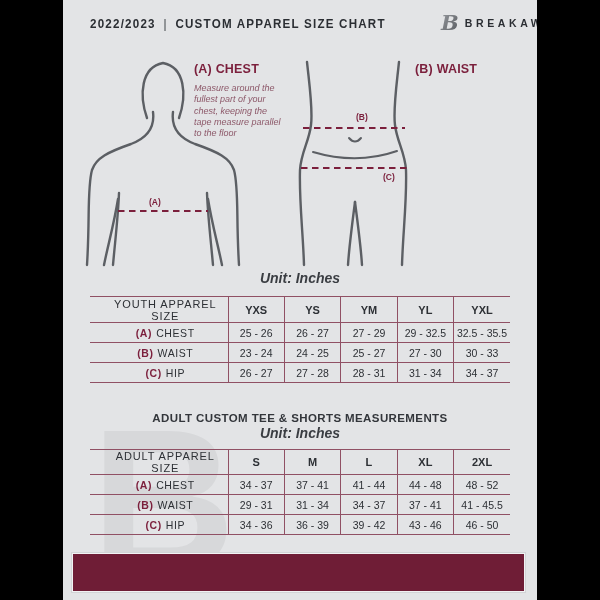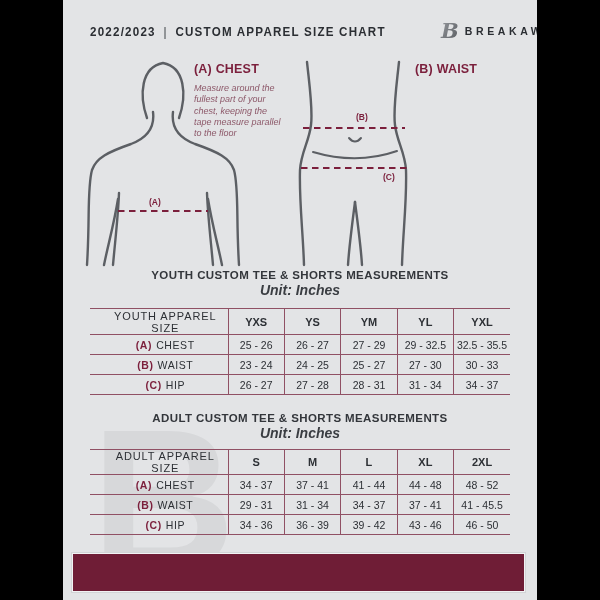--- a/index.html
+++ b/index.html
@@ -5,21 +5,21 @@
   :root{
     --bg:#e3e4e6; --ink:#2d3035; --accent:#7b1f3c; --muted:#8c5768;
     --tborder:#905064; --footer:#6f1d36; --stroke:#5c5f64; --wm:#d7d8da;
   }
   *{margin:0;padding:0;box-sizing:border-box;}
   body{width:600px;height:600px;background:#000;font-family:"Liberation Sans","DejaVu Sans",sans-serif;overflow:hidden;}
   .stage{position:relative;width:600px;height:600px;background:#000;}
   .page{position:absolute;left:63px;top:0;width:474px;height:600px;background:var(--bg);overflow:hidden;}
   .watermark{position:absolute;left:28px;top:400px;font-size:200px;line-height:1;font-weight:bold;color:var(--wm);letter-spacing:0;z-index:0;}
   
-  .header{position:absolute;left:27px;right:24px;top:20px;height:22px;display:flex;align-items:center;justify-content:flex-start;z-index:2;}
+  .header{position:absolute;left:27px;right:24px;top:12px;height:22px;display:flex;align-items:center;justify-content:flex-start;z-index:2;}
   .doc-title{display:inline-block;transform:scaleX(0.86);transform-origin:left center;white-space:nowrap;font-weight:bold;font-size:13.5px;letter-spacing:1.4px;color:#2b2e33;}
   .doc-title .sep{margin:0 9px;font-weight:normal;color:#3a3d42;}
   .brand{display:flex;align-items:center;gap:7px;}
   .brand-name{font-weight:bold;font-size:10.5px;letter-spacing:3.6px;color:#2b2e33;}
   
   .inst{position:absolute;z-index:2;}
   .inst h3{font-size:12.5px;font-weight:800;color:var(--accent);letter-spacing:.2px;}
   .inst p{margin-top:7px;font-size:9px;line-height:1.26;font-style:italic;color:var(--muted);white-space:pre-line;}
   #inst-a{left:131px;top:62px;width:122px;}
   #inst-b{left:352px;top:62px;width:124px;}
@@ -114,21 +114,20 @@
 fullest part of your
 chest, keeping the
 tape measure parallel
 to the floor</p>
     </div>
     <div class="inst" id="inst-b">
       <h3>(B) WAIST</h3>
     </div>
 
     <div class="sec" id="sec-youth">
-      <div class="sec-title">YOUTH CUSTOM TEE &amp; SHORTS MEASUREMENTS</div>
       <div class="sec-unit">Unit: Inches</div>
       <table class="size">
           <colgroup>
             <col class="c0">
             <col>
             <col>
             <col>
             <col>
             <col>
           </colgroup>

